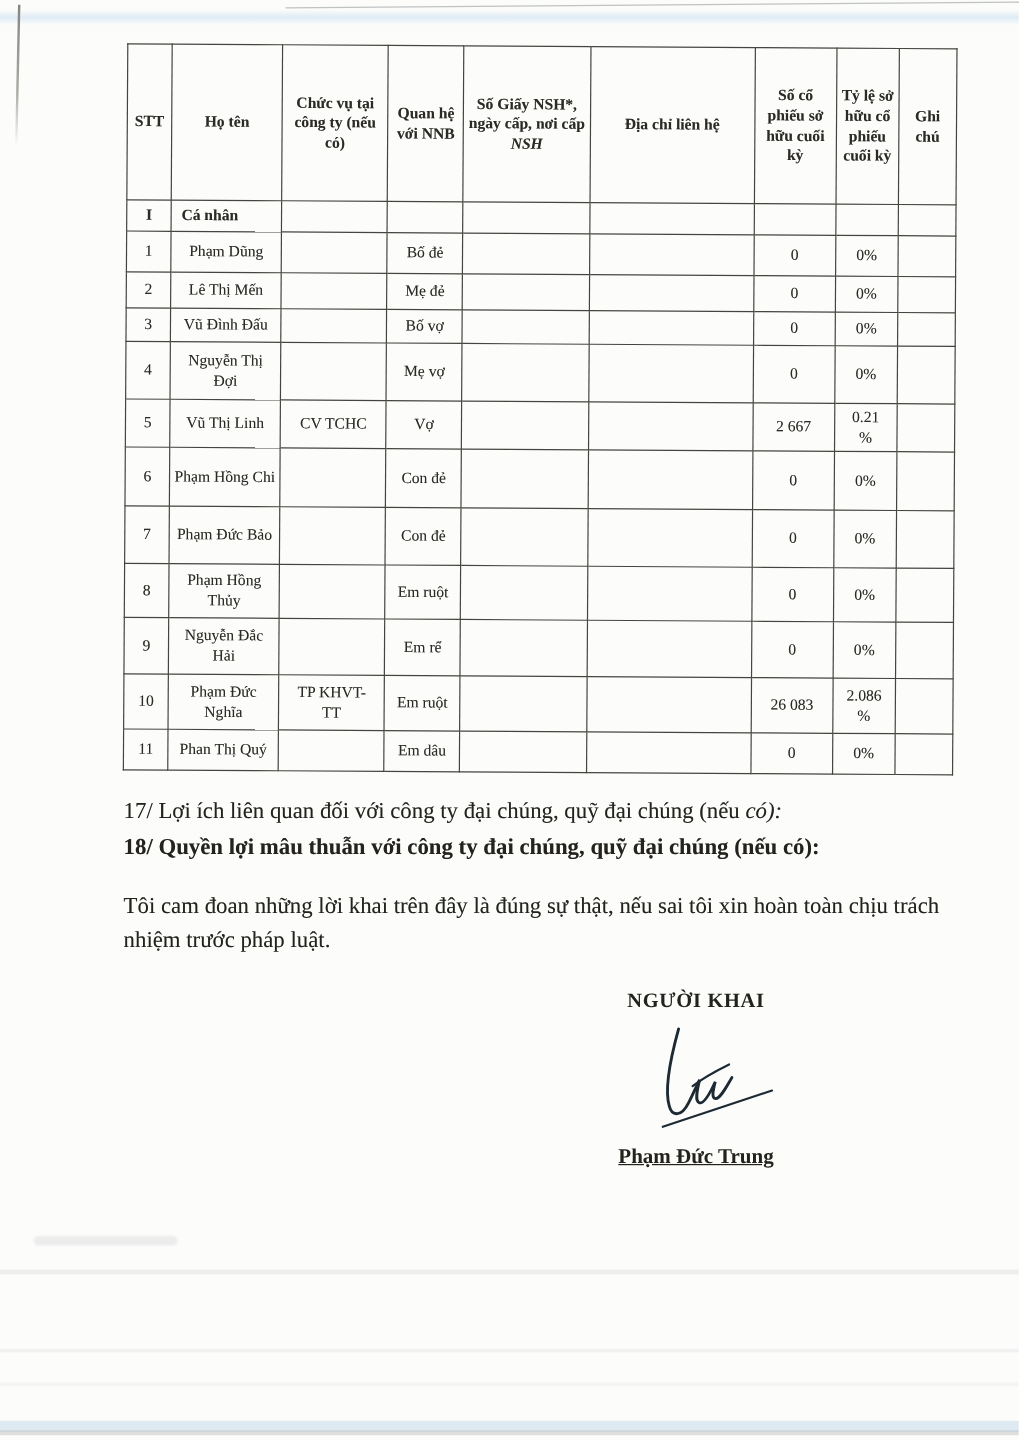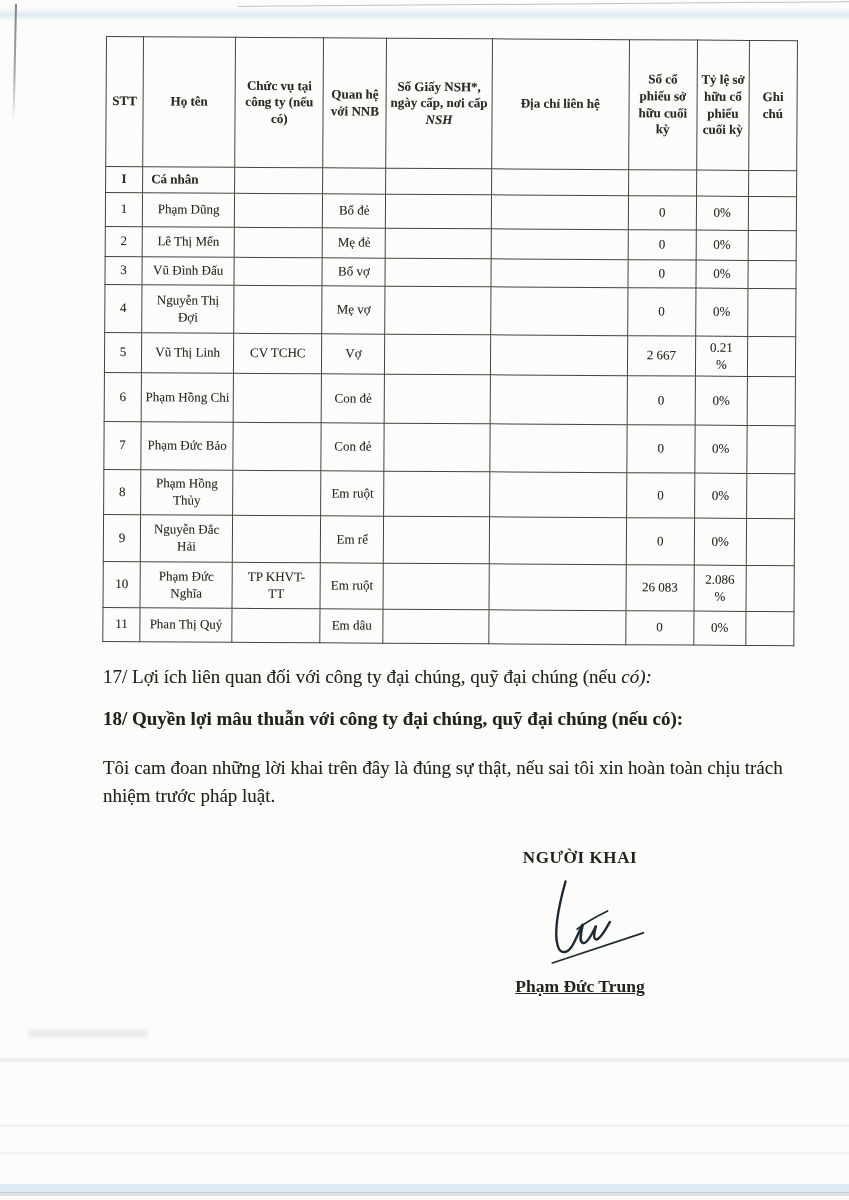--- a/index.html
+++ b/index.html
@@ -56,27 +56,27 @@
   .section-row td { height:26px; font-weight:bold; }
   .section-row .name-cell { text-align:left; padding-left:8px; }
   .name-cell { font-size:13.5px; }
   .rel-cell, .shares-cell, .ratio-cell { font-size:13.5px; }
   .pos-cell, .ratio-cell { white-space:pre-line; }
 
   
   .notes { position:absolute; left:103px; top:662px; width:708px; }
   .notes p { font-size:19px; line-height:30px; color:#23221d;
              text-shadow:0 0 .5px rgba(45,45,40,.3); }
-  .notes .note-17 { margin-bottom:12px; }
+  .notes .note-17 { margin-bottom:0; }
   .notes .note-18 { margin-bottom:20px;font-weight:bold; }
   .notes .note-commit { line-height:28px; }
   .it { font-style:italic; }
 
   
-  .sign-block { position:absolute; left:430px; top:848px; width:300px; text-align:center; }
+  .sign-block { position:absolute; left:430px; top:824px; width:300px; text-align:center; }
   .sign-title { font-weight:bold; font-size:17px; letter-spacing:.6px; color:#23221d; }
   .sign-sub { font-style:italic; font-size:15.5px; margin-top:4px; color:#2a2922; }
   .sign-scribble { margin-top:10px; transform:rotate(-2deg); }
   .sign-name { font-weight:bold; font-size:17.5px; margin-top:2px; color:#23221d;text-decoration:underline; }
 </style>
 </head>
 <body>
 
 <div class="blue-band"></div>
 <div class="top-scan-line"></div>

